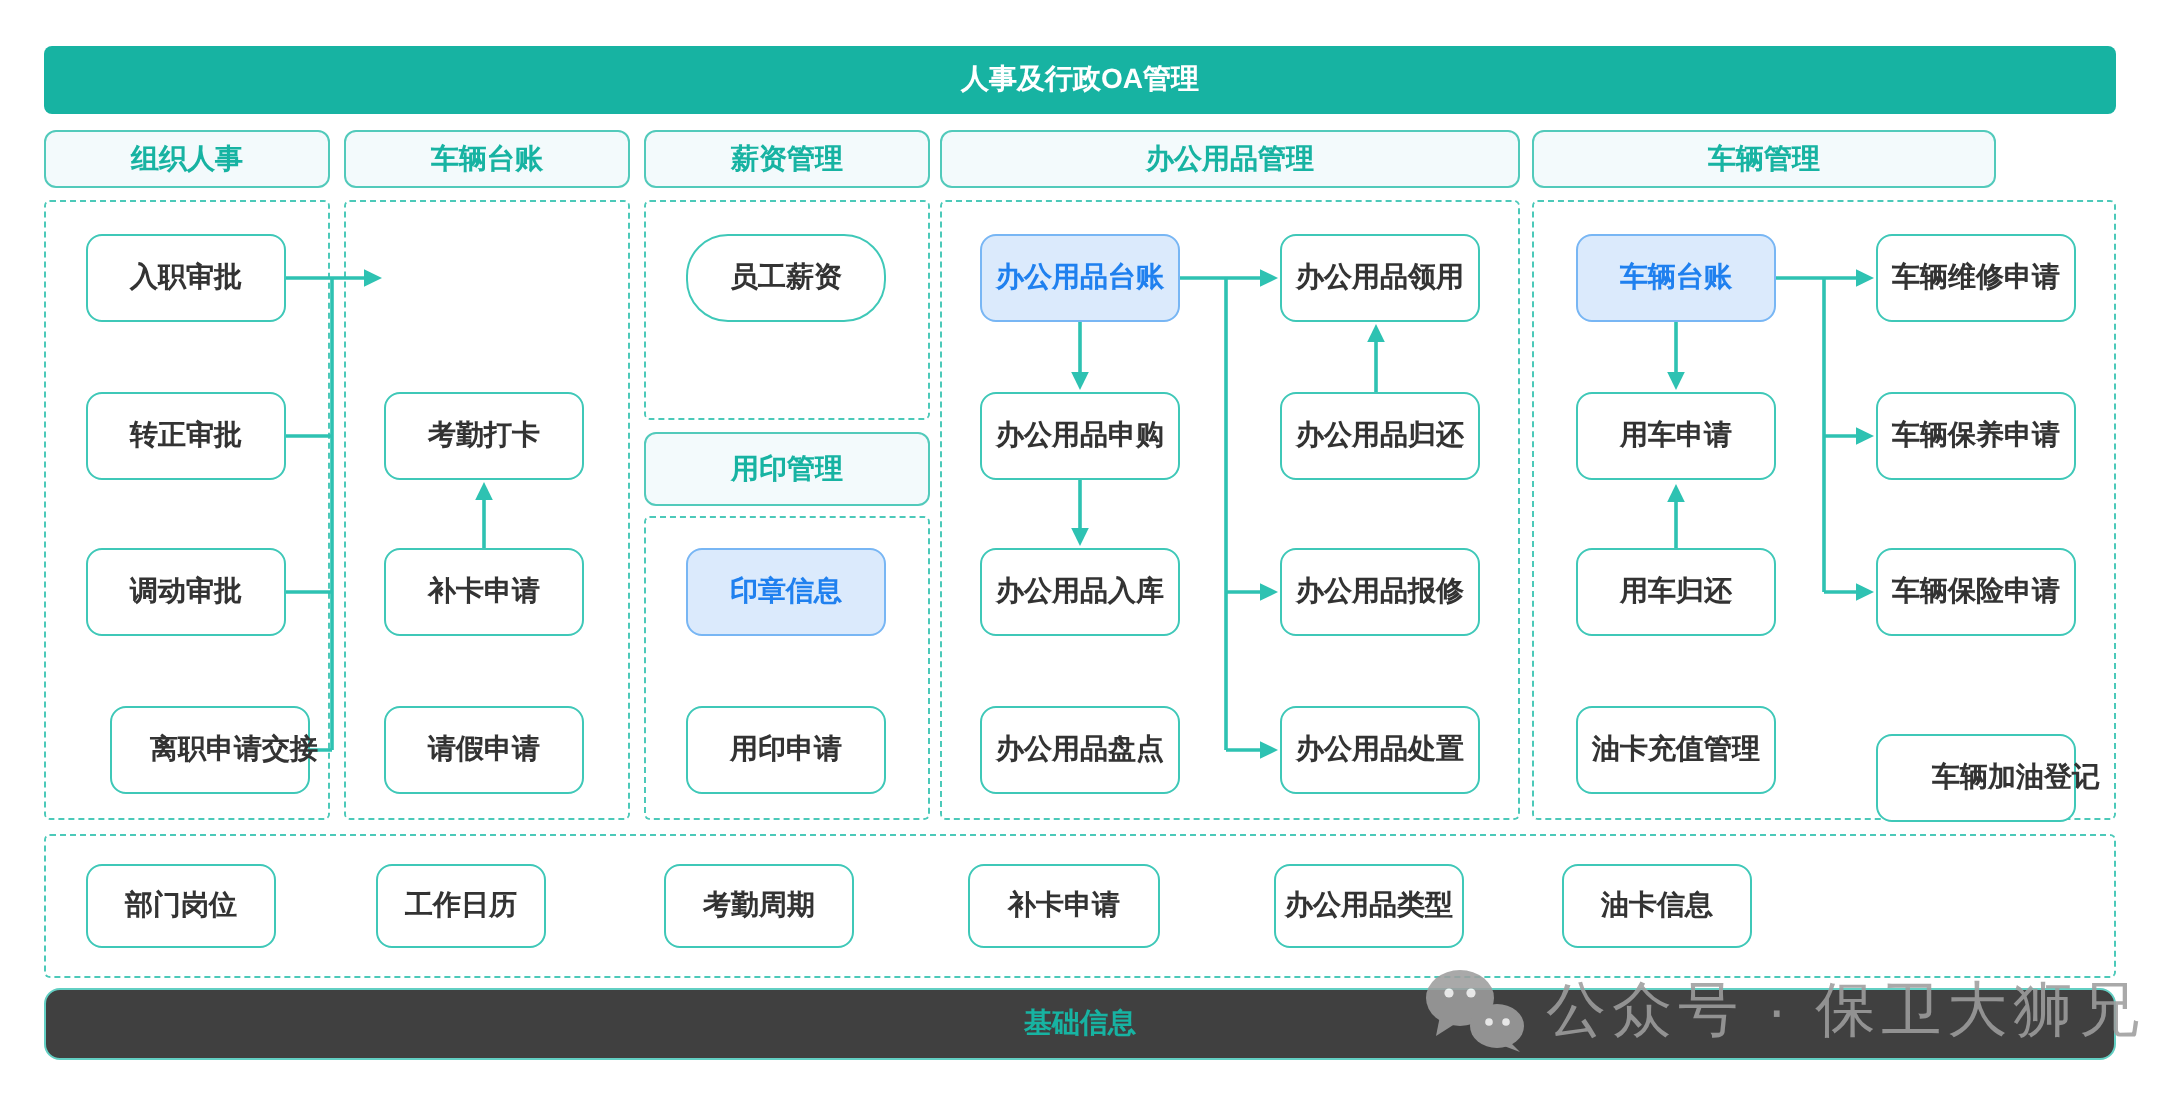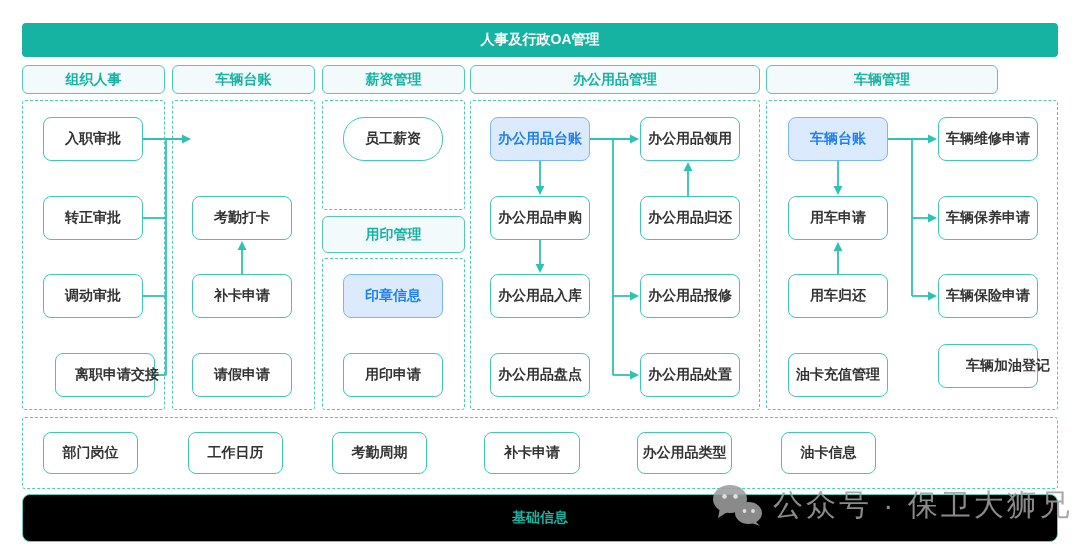--- a/index.html
+++ b/index.html
@@ -37,22 +37,22 @@
     display:flex;align-items:center;justify-content:center;
     font-size:14px;font-weight:bold;z-index:2;box-sizing:border-box;
   }
   .base-box{
     position:absolute;top:432px;height:42px;background:#ffffff;
     border:1.5px solid #3fc8b8;border-radius:8px;color:#333333;
     display:flex;align-items:center;justify-content:center;
     font-size:14px;font-weight:bold;z-index:2;box-sizing:border-box;white-space:nowrap;
   }
   .bottom-banner{
-    position:absolute;left:22px;top:494px;width:1036px;height:48px;
-    background:#000000;border:1px solid #62cfc3;border-radius:8px;
+    position:absolute;left:22px;top:494px;width:1036px;height:36px;
+    background:#404040;border:1px solid #62cfc3;border-radius:8px;
     color:#17b3a2;display:flex;align-items:center;justify-content:center;
     font-size:14px;font-weight:bold;z-index:2;box-sizing:border-box;
   }
   .watermark{
     position:absolute;left:710px;top:484px;display:flex;align-items:center;gap:9px;
     z-index:5;opacity:0.88;
   }
   .watermark .wm-text{
     font-size:30px;color:#9e9e9e;letter-spacing:3px;font-weight:400;white-space:nowrap;
   }
@@ -145,24 +145,24 @@
   <div class="box" style="left:640px;top:274px;">办公用品报修</div>
   <div class="box" style="left:640px;top:353px;">办公用品处置</div>
 
   <div class="box blue" style="left:788px;top:117px;">车辆台账</div>
   <div class="box" style="left:788px;top:196px;">用车申请</div>
   <div class="box" style="left:788px;top:274px;">用车归还</div>
   <div class="box" style="left:788px;top:353px;">油卡充值管理</div>
   <div class="box" style="left:938px;top:117px;">车辆维修申请</div>
   <div class="box" style="left:938px;top:196px;">车辆保养申请</div>
   <div class="box" style="left:938px;top:274px;">车辆保险申请</div>
-  <div class="box" style="left:938px;top:344px;padding-left:40px;">车辆加油登记</div>
+  <div class="box" style="left:938px;top:367px;padding-left:40px;">车辆加油登记</div>
 
   <div class="base-box" style="left:43px;width:95px;">部门岗位</div>
-  <div class="base-box" style="left:188px;width:95px;">工作日历</div>
+  <div class="base-box" style="left:188px;width:85px;">工作日历</div>
   <div class="base-box" style="left:332px;width:95px;">考勤周期</div>
   <div class="base-box" style="left:484px;width:96px;">补卡申请</div>
   <div class="base-box" style="left:637px;width:95px;">办公用品类型</div>
   <div class="base-box" style="left:781px;width:95px;">油卡信息</div>
 
   <div class="bottom-banner">基础信息</div>
 
   <div class="watermark">
     <span style="display:inline-flex;">
       <svg width="54" height="42" viewBox="0 0 54 42">

